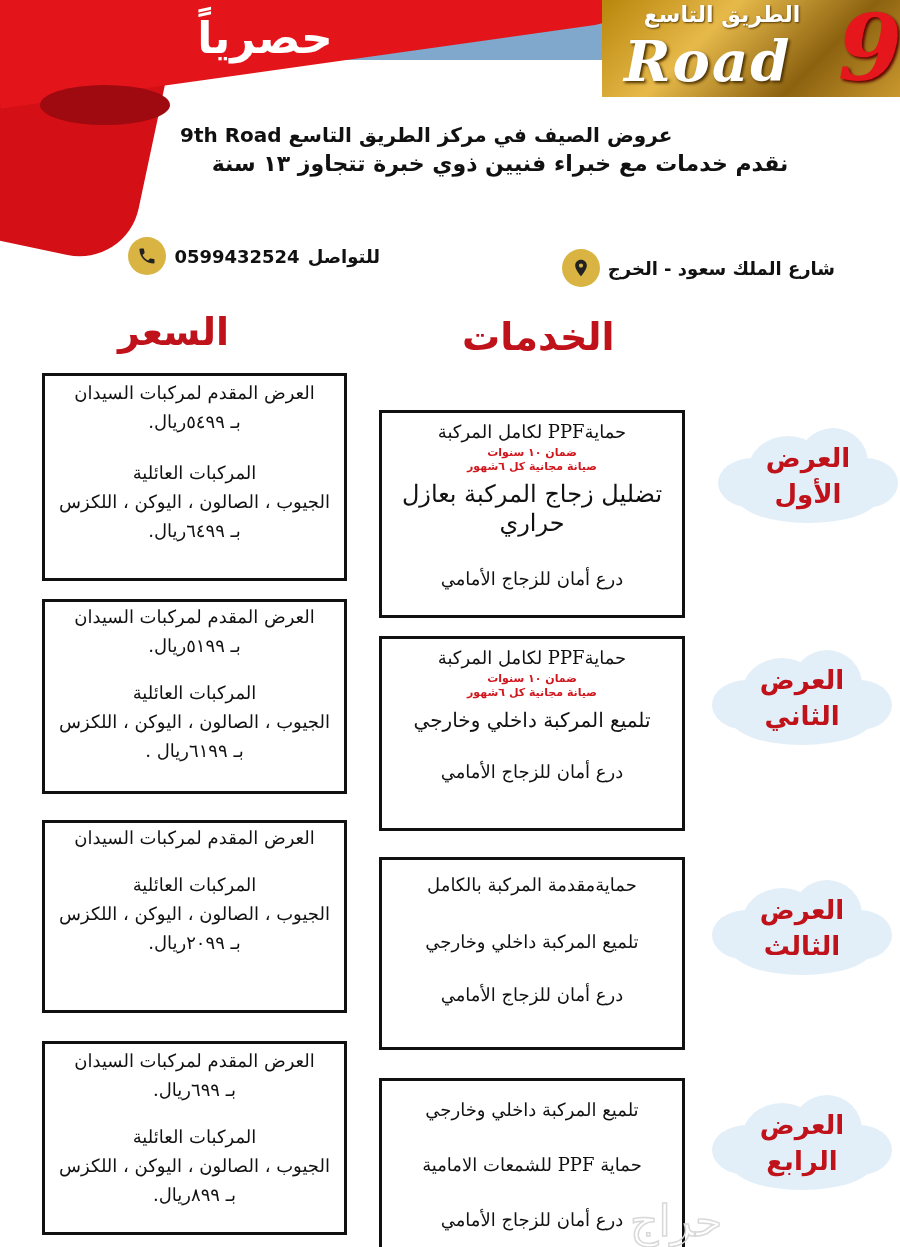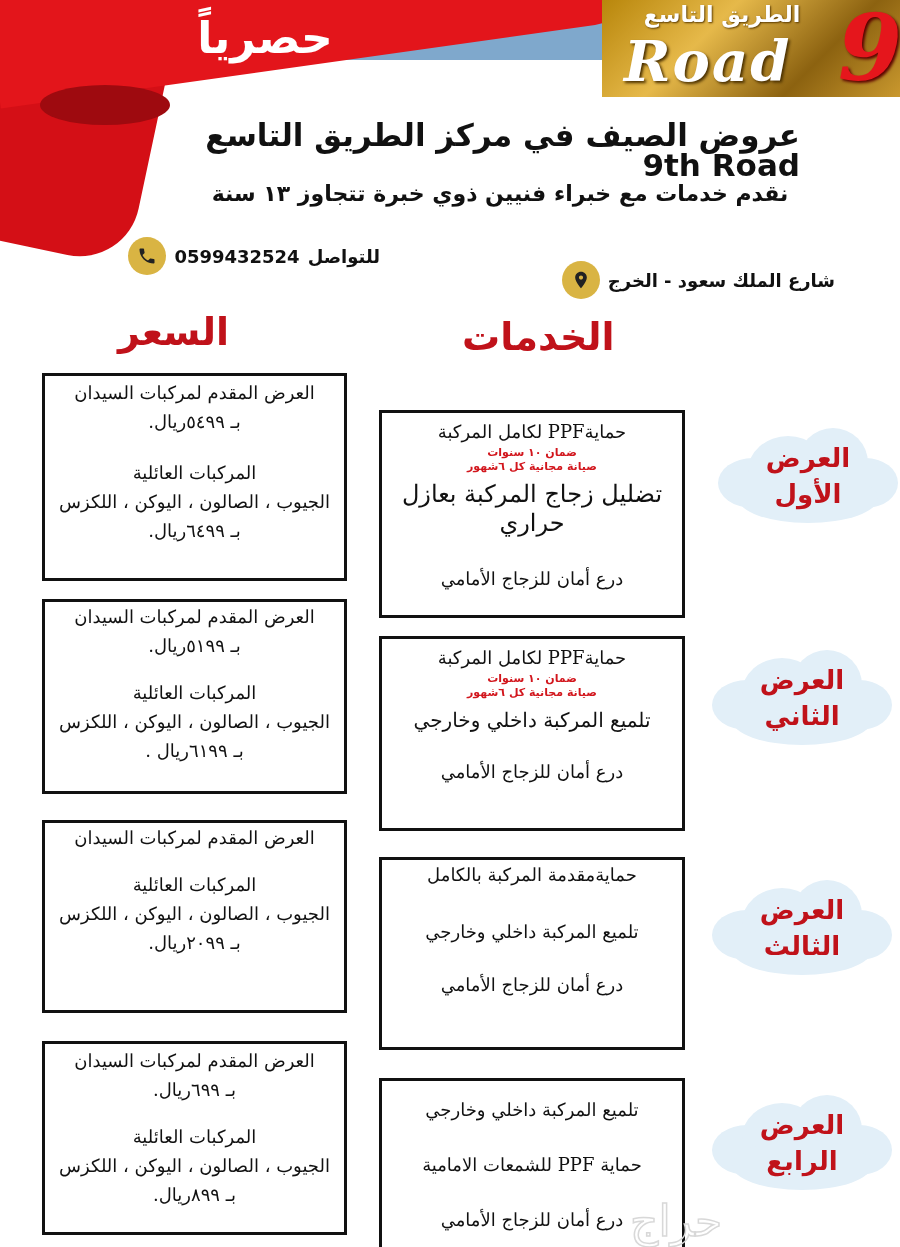--- a/index.html
+++ b/index.html
@@ -22,26 +22,26 @@
   .logo-ar { position: absolute; left: 20px; top: 2px; width: 200px; text-align: center; direction: rtl;
              font-family: "DejaVu Sans", sans-serif; font-weight: bold; font-size: 22px; color: #fff; text-shadow: 1px 1px 2px #5a3a00; }
   .logo-en { position: absolute; left: 22px; top: 28px; font-family: "DejaVu Serif", serif; font-style: italic; font-weight: bold;
              font-size: 56px; color: #fff; text-shadow: 2px 2px 3px #4a3000; letter-spacing: 2px; }
   .logo-num { position: absolute; left: 236px; top: -6px; font-family: "DejaVu Serif", serif; font-style: italic; font-weight: bold;
               font-size: 92px; color: #e5161c; text-shadow: 2px 2px 3px #5a0000; }
 
   
   .intro { position: absolute; left: 180px; top: 120px; width: 640px; direction: rtl; text-align: center;
            font-family: "DejaVu Sans", sans-serif; font-weight: bold; color: #111; }
-  .intro-line1 { font-size: 31px; line-height: 30px; text-align: right; padding-right: 20px; }
+  .intro-line1 { font-size: 20px; line-height: 30px; text-align: left; padding-right: 20px; }
   .intro-line2 { font-size: 22px; line-height: 28px; }
   .intro-line3 { font-size: 22px; line-height: 38px; }
 
   .contact { position: absolute; left: 100px; top: 236px; width: 280px; height: 40px; display: flex; align-items: center; direction: rtl; gap: 8px; }
-  .address { position: absolute; left: 525px; top: 260px; width: 310px; height: 40px; display: flex; align-items: center; direction: rtl; gap: 8px; }
+  .address { position: absolute; left: 525px; top: 248px; width: 310px; height: 40px; display: flex; align-items: center; direction: rtl; gap: 8px; }
   .contact-text, .address-text { font-family: "DejaVu Sans", sans-serif; font-weight: bold; font-size: 18px; color: #111; }
   .circle-icon { width: 38px; height: 38px; border-radius: 50%; background: #d9b443; display: flex; align-items: center; justify-content: center; flex: none; }
 
   
   .col-head { position: absolute; font-family: "DejaVu Sans", sans-serif; font-weight: bold; font-size: 38px; color: #c0121a; direction: rtl; }
   .col-head.price { left: 118px; top: 310px; }
   .col-head.services { left: 462px; top: 315px; }
 
   
   .box { position: absolute; border: 3px solid #111; background: #fff; direction: rtl; text-align: center;
@@ -159,21 +159,21 @@
   </div>
 </div>
 
 <div class="box price-box" style="top:820px;height:193px;padding-top:0;">
   <p>العرض المقدم لمركبات السيدان</p>
   <div class="gap" style="height:18px;"></div>
   <p>المركبات العائلية</p>
   <p>الجيوب ، الصالون ، اليوكن ، اللكزس</p>
   <p>بـ ٢٠٩٩ريال.</p>
 </div>
-<div class="box svc-box" style="top:820px;height:193px;padding-top:0;">
+<div class="box svc-box" style="top:820px;height:193px;padding-top:10px;">
   <p>حمايةمقدمة المركبة بالكامل</p>
   <p style="margin-top:28px;">تلميع المركبة داخلي وخارجي</p>
   <p style="margin-top:24px;">درع أمان للزجاج الأمامي</p>
 </div>
 <div class="cloud" style="left:712px;top:880px;">
   <div class="puff" style="left:0;top:30px;width:70px;height:50px;"></div>
   <div class="puff" style="left:30px;top:8px;width:80px;height:70px;"></div>
   <div class="puff" style="left:80px;top:0;width:70px;height:70px;"></div>
   <div class="puff" style="left:115px;top:30px;width:65px;height:50px;"></div>
   <div class="puff" style="left:20px;top:45px;width:140px;height:50px;"></div>

